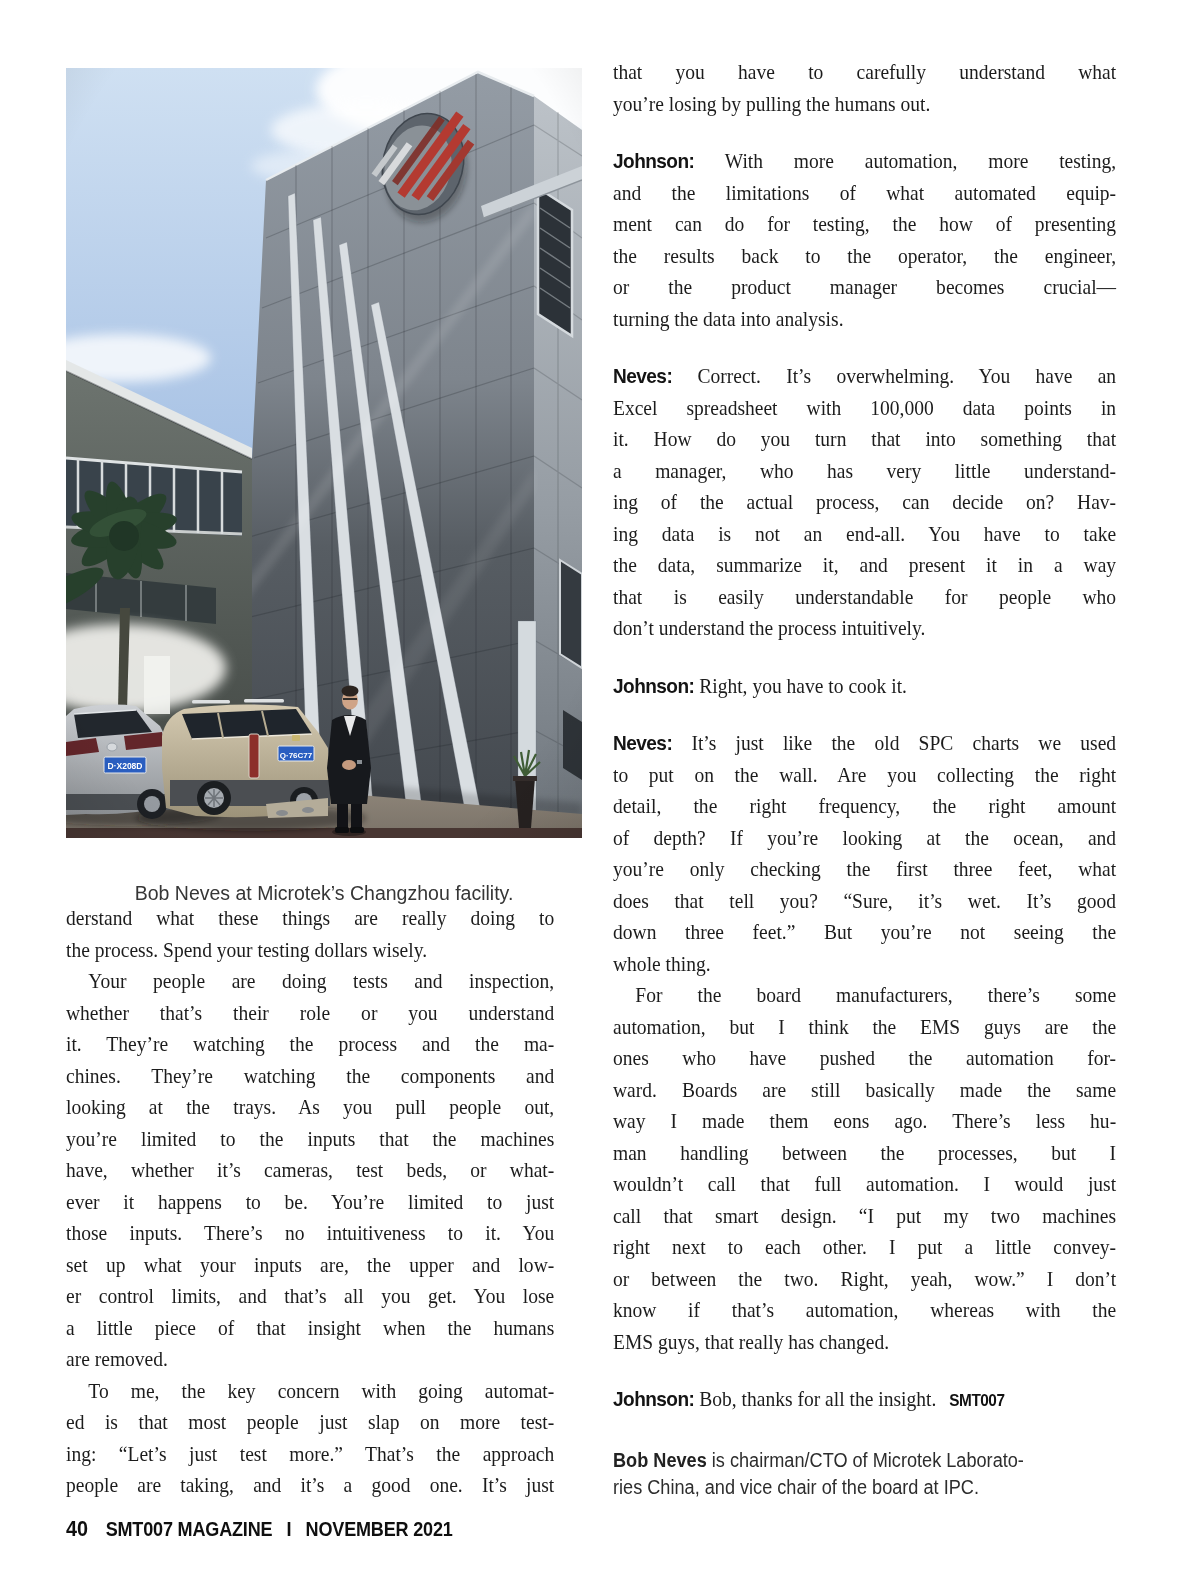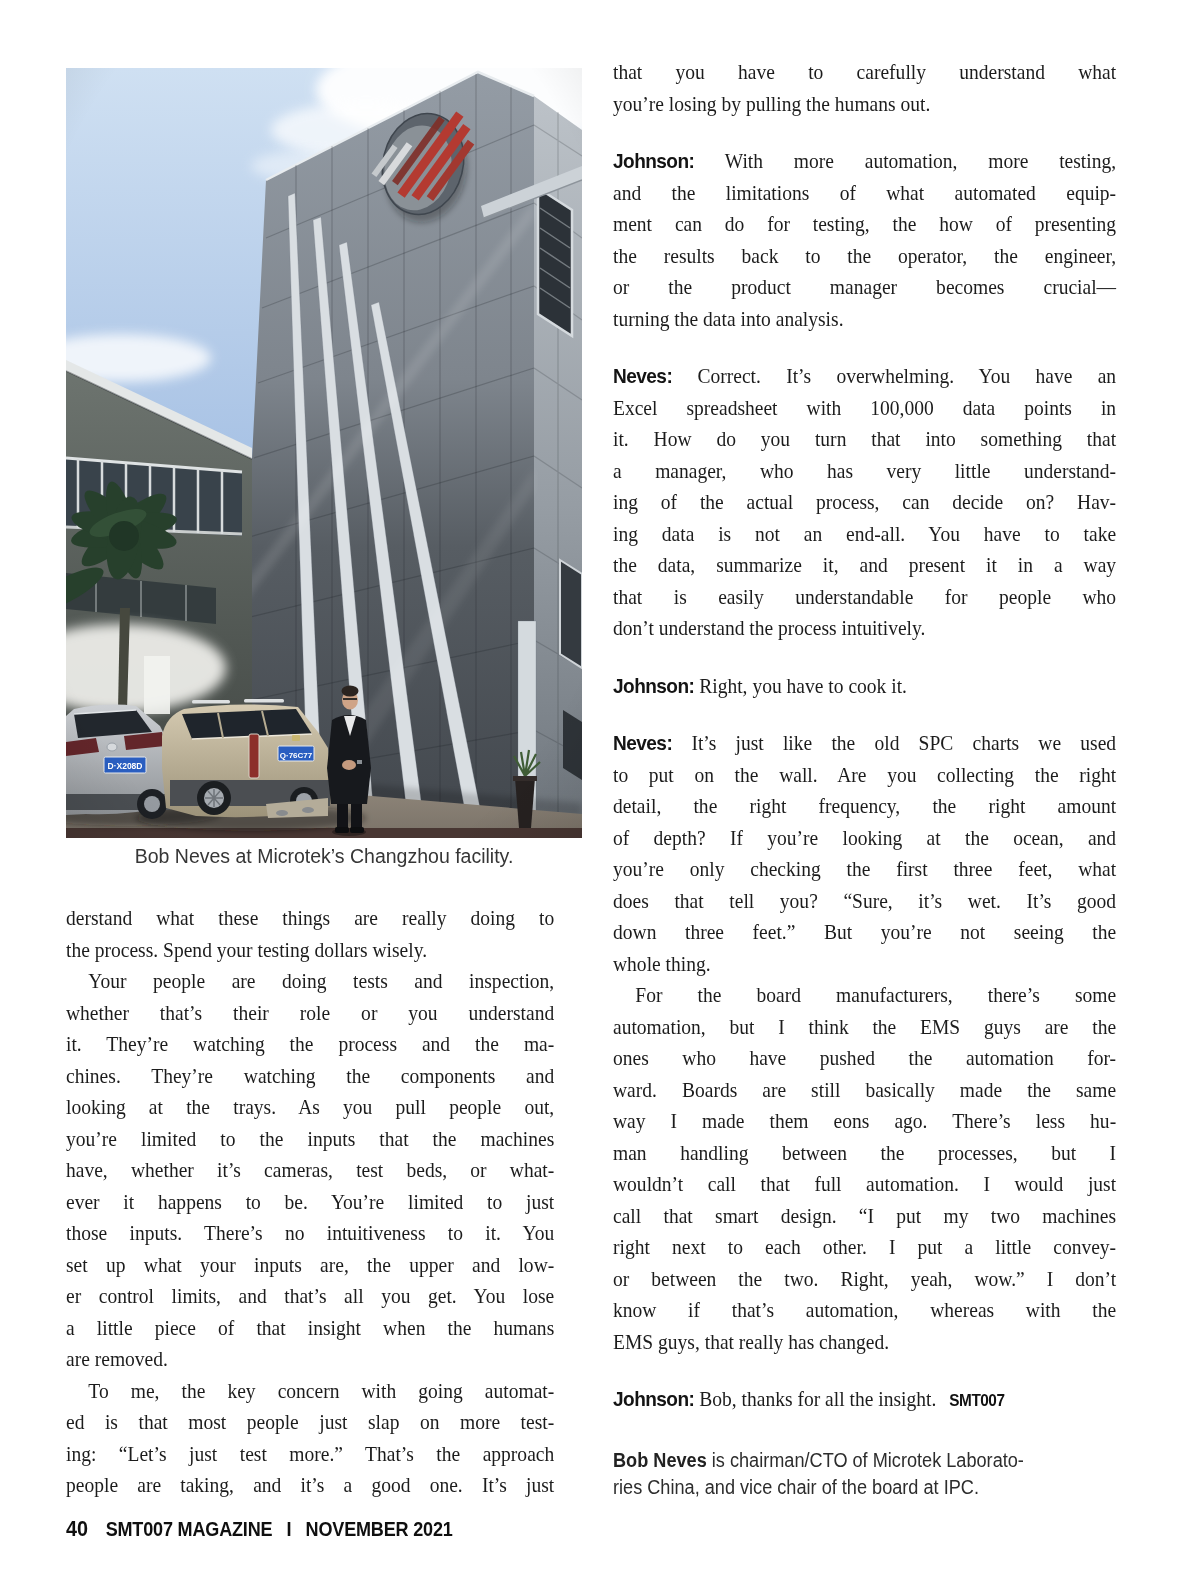--- a/index.html
+++ b/index.html
@@ -1,21 +1,21 @@
 <!DOCTYPE html>
 <html><head>
 <meta charset="utf-8">
 <style>
   html,body{margin:0;padding:0;}
   body{width:1200px;height:1575px;background:#ffffff;position:relative;
        font-family:"Liberation Serif",serif;color:#1c1c1c;}
   .sheet{position:absolute;inset:0;background:#fff;overflow:hidden;}
 
   .photo{position:absolute;left:66px;top:68px;width:516px;height:770px;margin:0;}
-  .caption{position:absolute;left:66px;top:845px;width:516px;text-align:center;
+  .caption{position:absolute;left:66px;top:882px;width:516px;text-align:center;
            font-family:"Liberation Sans",sans-serif;font-size:19.5px;color:#363636;}
 
   .col{position:absolute;transform:scaleX(0.93);transform-origin:0 0;
        font-size:21px;line-height:31.5px;}
   #col-left{left:66px;top:903px;width:525px;}
   #col-right{left:613px;top:57px;width:541px;}
 
   .par + .par{margin-top:25px;}
   #col-left .par{margin-top:0;}
   .par.no-gap{margin-top:0;}

